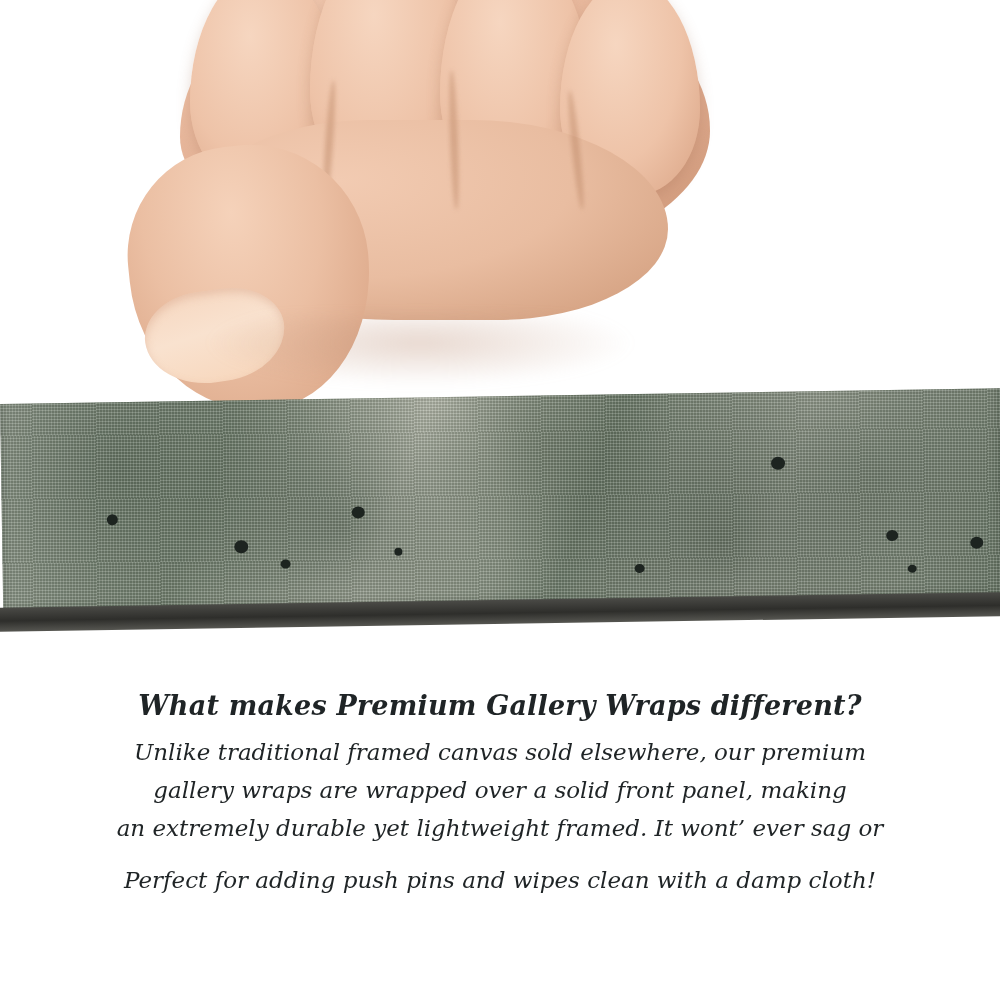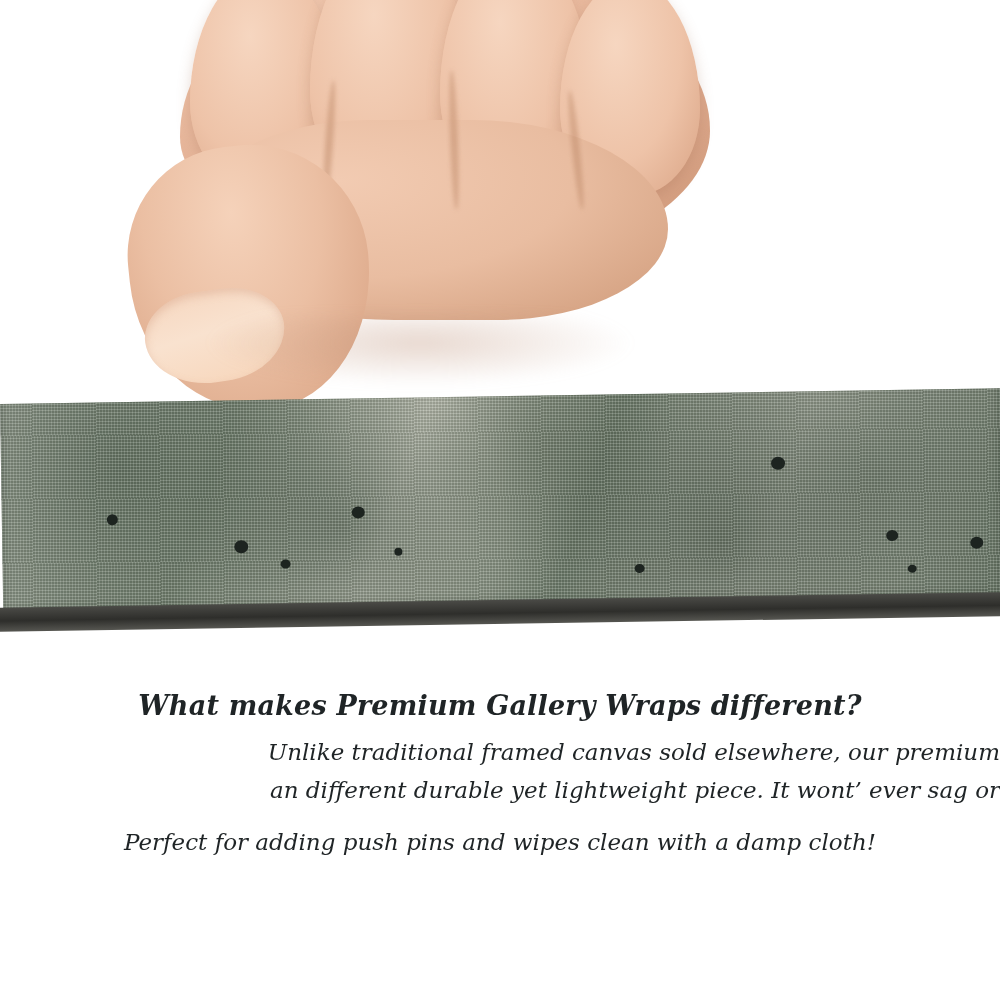--- a/index.html
+++ b/index.html
@@ -166,21 +166,20 @@
   }
   .caption-title {
     font-size: 27px;
     font-weight: bold;
     letter-spacing: 0.2px;
     margin-bottom: 12px;
   }
   .caption-line {
     font-size: 23px;
     line-height: 38px;
-    text-align: right;
   }
   .caption-final {
     font-size: 23px;
     line-height: 38px;
     margin-top: 14px;
   }
 </style>
 </head>
 <body>
 
@@ -215,17 +214,18 @@
       <div class="speck" style="left:884px; top:140px; width:12px; height:11px;"></div>
       <div class="speck" style="left:905px; top:175px; width:9px; height:8px;"></div>
       <div class="speck" style="left:968px; top:148px; width:13px; height:12px;"></div>
     </div>
     <div class="canvas-bottom"></div>
   </div>
 
   <div class="caption">
     <div class="caption-title">What makes Premium Gallery Wraps different?</div>
     <div class="caption-line">Unlike traditional framed canvas sold elsewhere, our premium</div>
-    <div class="caption-line">an different durable yet lightweight piece. It wont’ ever sag or</div>
+    <div class="caption-line">gallery wraps are wrapped over a solid front panel, making</div>
+    <div class="caption-line">an extremely durable yet lightweight framed. It wont’ ever sag or</div>
     <div class="caption-final">Perfect for adding push pins and wipes clean with a damp cloth!</div>
   </div>
 
 </div>
 
 </body></html>

